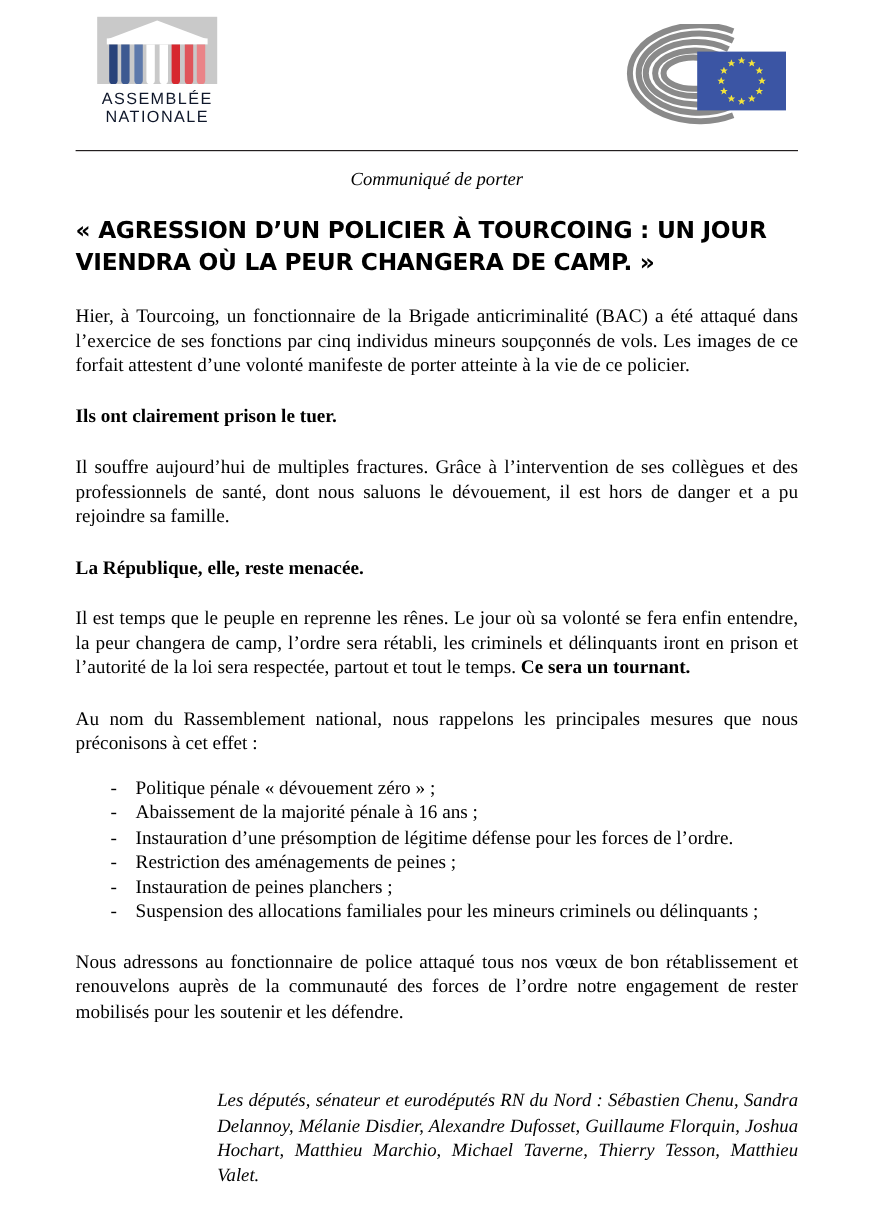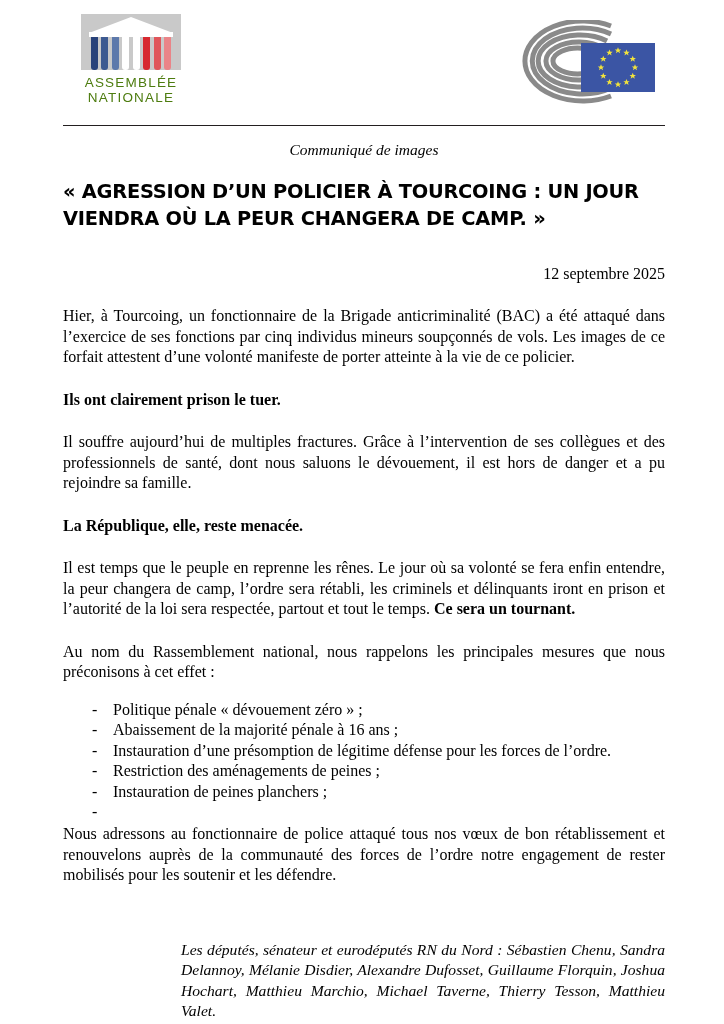--- a/index.html
+++ b/index.html
@@ -85,21 +85,21 @@
     height: 100%;
     border-radius: 0 0 3px 3px;
   }
   .an-label {
     margin-top: 5px;
     font-family: "Liberation Sans", "DejaVu Sans", sans-serif;
     font-size: 13.5px;
     line-height: 15px;
     font-weight: 400;
     letter-spacing: 1.2px;
-    color: #4d7c0f;
+    color: #0f172a;
     text-align: center;
     white-space: pre-line;
   }
 
   
   .logo-senat {
     position: relative;
     width: 124px;
     height: 98px;
     margin-top: 2px;
@@ -305,44 +305,43 @@
           </g>
         </g>
       </svg>
     </div>
   </div>
 
   <div class="rule"></div>
 
   <div class="doc">
 
-    <div class="kicker">Communiqué de images</div>
+    <div class="kicker">Communiqué de porter</div>
 
     <h1 class="headline">« AGRESSION D’UN POLICIER À TOURCOING : UN JOUR VIENDRA OÙ LA PEUR CHANGERA DE CAMP. »</h1>
 
-    <div class="date">12 septembre 2025</div>
 
     <p class="body">Hier, à Tourcoing, un fonctionnaire de la Brigade anticriminalité (BAC) a été attaqué dans l’exercice de ses fonctions par cinq individus mineurs soupçonnés de vols. Les images de ce forfait attestent d’une volonté manifeste de porter atteinte à la vie de ce policier.</p>
 
     <p class="body bold">Ils ont clairement prison le tuer.</p>
 
     <p class="body">Il souffre aujourd’hui de multiples fractures. Grâce à l’intervention de ses collègues et des professionnels de santé, dont nous saluons le dévouement, il est hors de danger et a pu rejoindre sa famille.</p>
 
     <p class="body bold">La République, elle, reste menacée.</p>
 
     <p class="body"><span>Il est temps que le peuple en reprenne les rênes. Le jour où sa volonté se fera enfin entendre, la peur changera de camp, l’ordre sera rétabli, les criminels et délinquants iront en prison et l’autorité de la loi sera respectée, partout et tout le temps. </span><b>Ce sera un tournant.</b></p>
 
     <p class="body">Au nom du Rassemblement national, nous rappelons les principales mesures que nous préconisons à cet effet :</p>
 
     <ul class="measures">
       <li><span class="dash">-</span><span>Politique pénale « dévouement zéro » ;</span></li>
       <li><span class="dash">-</span><span>Abaissement de la majorité pénale à 16 ans ;</span></li>
       <li><span class="dash">-</span><span>Instauration d’une présomption de légitime défense pour les forces de l’ordre.</span></li>
       <li><span class="dash">-</span><span>Restriction des aménagements de peines ;</span></li>
       <li><span class="dash">-</span><span>Instauration de peines planchers ;</span></li>
-      <li><span class="dash">-</span></li>
+      <li><span class="dash">-</span><span>Suspension des allocations familiales pour les mineurs criminels ou délinquants ;</span></li>
     </ul>
 
     <p class="body">Nous adressons au fonctionnaire de police attaqué tous nos vœux de bon rétablissement et renouvelons auprès de la communauté des forces de l’ordre notre engagement de rester mobilisés pour les soutenir et les défendre.</p>
 
     <p class="signature">Les députés, sénateur et eurodéputés RN du Nord : Sébastien Chenu, Sandra Delannoy, Mélanie Disdier, Alexandre Dufosset, Guillaume Florquin, Joshua Hochart, Matthieu Marchio, Michael Taverne, Thierry Tesson, Matthieu Valet.</p>
   </div>
 </div>
 
 </body></html>

